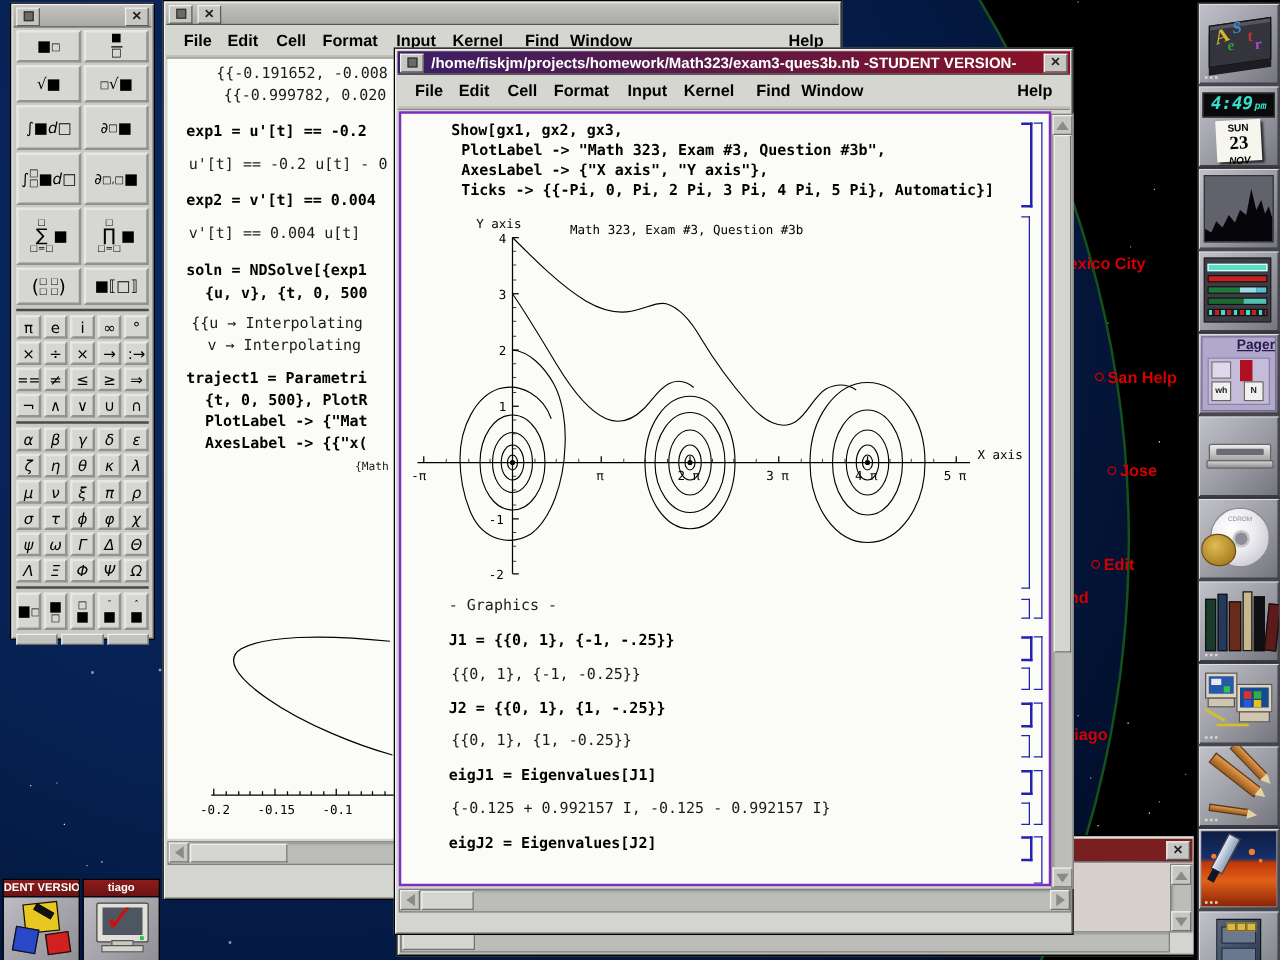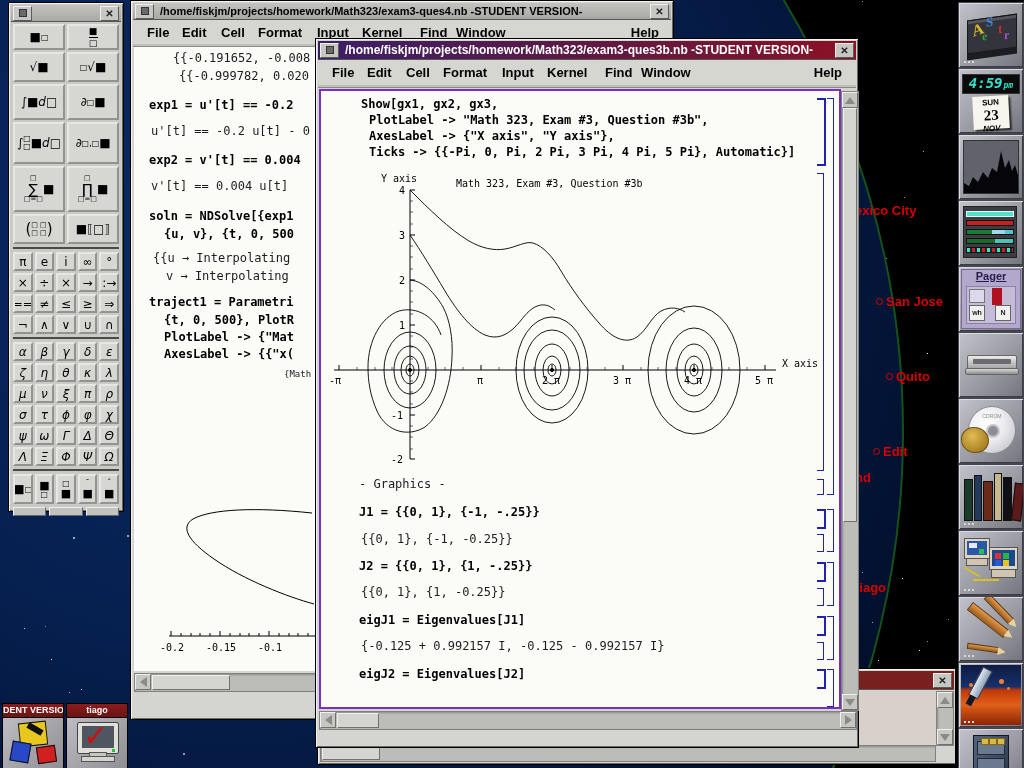--- a/index.html
+++ b/index.html
@@ -84,21 +84,21 @@
   .cal{width:36px;height:33px;background:#f6f6ef;margin:1px auto;transform:rotate(-3deg);
        box-shadow:2px 2px 2px rgba(0,0,0,.7);text-align:center;line-height:1;}
   .cal .d1{font:bold 8px "Liberation Sans",sans-serif;display:block;padding-top:2px;}
   .cal .d2{font:bold 15px "Liberation Serif",serif;display:block;}
   .cal .d3{font:bold italic 8px "Liberation Sans",sans-serif;display:block;}
   .loadpanel{position:absolute;left:4px;top:5px;width:54px;height:52px;background:#62626c;border:1px solid #333;}
   .meterpanel{position:absolute;left:4px;top:5px;width:54px;height:52px;background:#3c3c44;border:1px solid #222;
        display:flex;flex-direction:column;gap:3px;padding:4px 2px;box-sizing:border-box;}
   .bar{height:6px;border:1px solid #111;display:flex;}
   .pagerbox{position:absolute;inset:2px;background:#b2a8cc;border:1px solid #776a96;}
-  .pager-title{display:block;text-align:center;font:bold 11px "Liberation Sans",sans-serif;color:#2a1a50;text-decoration:underline;}
+  .pager-title{display:block;text-align:right;font:bold 11px "Liberation Sans",sans-serif;color:#2a1a50;text-decoration:underline;}
   .pgrid2{position:absolute;left:4px;top:16px;right:4px;bottom:4px;background:#c4bcd8;border:1px solid #8a80a8;}
   .pcellred{position:absolute;right:13px;top:1px;width:10px;height:17px;background:#b01020;}
   .pcellwin{position:absolute;left:2px;top:2px;width:14px;height:12px;background:#ded8ec;border:1px solid #777;}
   .pbtn2{position:absolute;width:14px;height:14px;background:#f0f0ee;border:1px solid #666;
         font:bold 7px "Liberation Sans",sans-serif;text-align:center;line-height:14px;color:#222;}
   .tray{position:absolute;left:8px;top:22px;width:48px;height:14px;
         background:linear-gradient(#ececec,#9a9a9a);border:1px solid #666;border-radius:2px;}
   .tray::before{content:"";position:absolute;left:5px;top:3px;right:5px;height:5px;background:#6a6a70;border-radius:1px;}
   .tray::after{content:"";position:absolute;left:-3px;bottom:-5px;right:-3px;height:5px;
         background:linear-gradient(#d6d6d6,#8e8e8e);border:1px solid #666;border-radius:2px;}
@@ -303,22 +303,22 @@
       <div class="star" style="left: 520px; top: 438px; width: 1px; height: 1px; opacity: 0.793545;"></div>
       <div class="star" style="left: 353px; top: 475px; width: 1px; height: 1px; opacity: 0.862545;"></div>
       <div class="star" style="left: 375px; top: 218px; width: 1px; height: 1px; opacity: 0.871486;"></div>
       <div class="star" style="left: 282px; top: 161px; width: 1px; height: 1px; opacity: 0.734432;"></div>
       <div class="star" style="left: 466px; top: 76px; width: 1px; height: 1px; opacity: 0.589131;"></div>
       <div class="star" style="left: 927px; top: 353px; width: 1px; height: 1px; opacity: 0.972578;"></div>
     </div>
   <div id="cities">
 
   <span class="city" style="left: 855px; position: absolute; top: 203px;">exico City</span>
-      <span class="city marked" style="left: 876px; position: absolute; top: 294px;">San Jose</span>
-      <span class="city marked" style="left: 886px; position: absolute; top: 369px;">Quito</span>
+      <span class="city marked" style="left: 876px; position: absolute; top: 294px;">San Help</span>
+      <span class="city marked" style="left: 886px; position: absolute; top: 369px;">Jose</span>
       <span class="city marked" style="left: 873px; position: absolute; top: 444px;">Edit</span>
       <span class="city" style="left: 855px; position: absolute; top: 470px;">nd</span>
       <span class="city" style="left: 855px; position: absolute; top: 580px;">tiago</span>
     </div>
 
   <div class="win" id="palette" style="left:8px;top:2px;width:114px;height:508px;z-index:10">
     <div class="titlebar">
       <span class="tbtn">
           <span class="sq"></span>
         </span>
@@ -458,21 +458,20 @@
           <div></div>
         </div>
     </div>
   </div>
 
   <div class="win" style="left:130px;top:0;width:542px;height:718px;z-index:10">
     <div class="titlebar">
       <span class="tbtn">
           <span class="sq"></span>
         </span>
-      <span class="ttl">/home/fiskjm/projects/homework/Math323/exam3-ques4.nb  -STUDENT VERSION-</span>
       <span class="tbtn">✕</span>
     </div>
     <div class="menubar" style="top:19px">
       <span><span class="mitem" style="left: 14px; position: absolute;">File</span><span class="mitem" style="left: 49px; position: absolute;">Edit</span><span class="mitem" style="left: 88px; position: absolute;">Cell</span><span class="mitem" style="left: 125px; position: absolute;">Format</span><span class="mitem" style="left: 184px; position: absolute;">Input</span><span class="mitem" style="left: 229px; position: absolute;">Kernel</span><span class="mitem" style="left: 287px; position: absolute;">Find</span><span class="mitem" style="left: 323px; position: absolute;">Window</span></span>
       <span class="mhelp" style="right:12px">Help</span>
     </div>
     <div class="nbcontent" style="left:3px;top:46px;width:536px;height:624px">
       <span><span class="mline out" style="left: 39px; position: absolute; top: 4px;">{{-0.191652, -0.008</span><span class="mline out" style="left: 45px; position: absolute; top: 22px;">{{-0.999782, 0.020</span><span class="mline in" style="left: 15px; position: absolute; top: 51px;">exp1 = u'[t] == -0.2</span><span class="mline out" style="left: 17px; position: absolute; top: 77px;">u'[t] == -0.2 u[t] - 0</span><span class="mline in" style="left: 15px; position: absolute; top: 106px;">exp2 = v'[t] == 0.004</span><span class="mline out" style="left: 17px; position: absolute; top: 132px;">v'[t] == 0.004 u[t]</span><span class="mline in" style="left: 15px; position: absolute; top: 162px;">soln = NDSolve[{exp1</span><span class="mline in" style="left: 30px; position: absolute; top: 180px;">{u, v}, {t, 0, 500</span><span class="mline out" style="left: 19px; position: absolute; top: 204px;">{{u → Interpolating</span><span class="mline out" style="left: 32px; position: absolute; top: 222px;">v → Interpolating</span><span class="mline in" style="left: 15px; position: absolute; top: 248px;">traject1 = Parametri</span><span class="mline in" style="left: 30px; position: absolute; top: 266px;">{t, 0, 500}, PlotR</span><span class="mline in" style="left: 30px; position: absolute; top: 283px;">PlotLabel -&gt; {"Mat</span><span class="mline in" style="left: 30px; position: absolute; top: 300px;">AxesLabel -&gt; {{"x(</span><span class="mline out small" style="left: 150px; position: absolute; top: 322px;">{Math</span></span>
       
       <svg width="182" height="182" style="position:absolute;left:2px;top:436px">
@@ -698,21 +697,21 @@
         <span class="as-letter" style="left:18px;top:-4px;color:#3a8ad4;font-size:13px">S</span>
         <span class="as-letter" style="left:30px;top:4px;color:#c03030;font-size:13px">t</span>
         <span class="as-letter" style="left:14px;top:10px;color:#30a040;font-size:12px">e</span>
         <span class="as-letter" style="left:36px;top:12px;color:#b050d0;font-size:12px">r</span>
       </div>
       <div class="dots"></div>
     </div>
 
     <div class="tile" style="top:68px">
       <div class="lcd">
-        <span>4:59</span>
+        <span>4:49</span>
           <span class="ampm">pm</span>
       </div>
       <div class="cal">
         <span class="d1">SUN</span>
         <span class="d2">23</span>
         <span class="d3">NOV</span>
       </div>
     </div>
 
     <div class="tile" style="top:134px">

